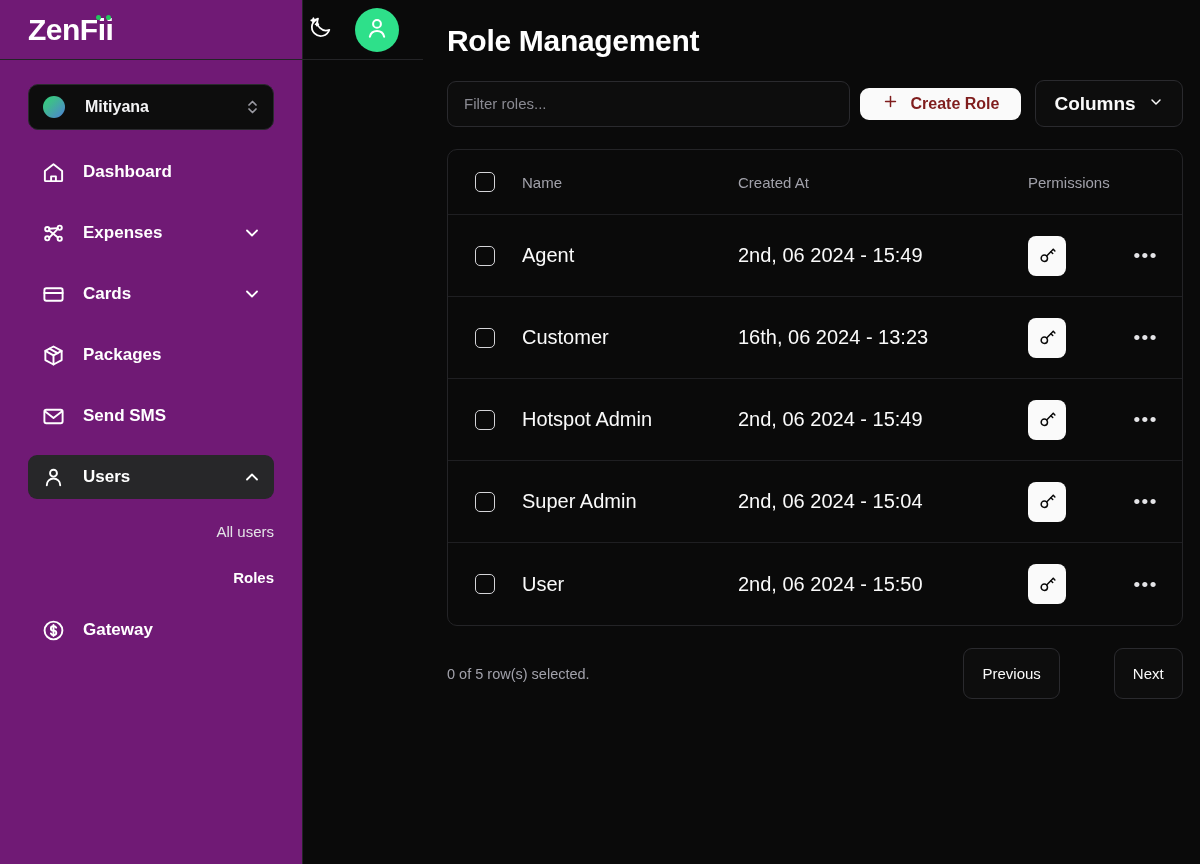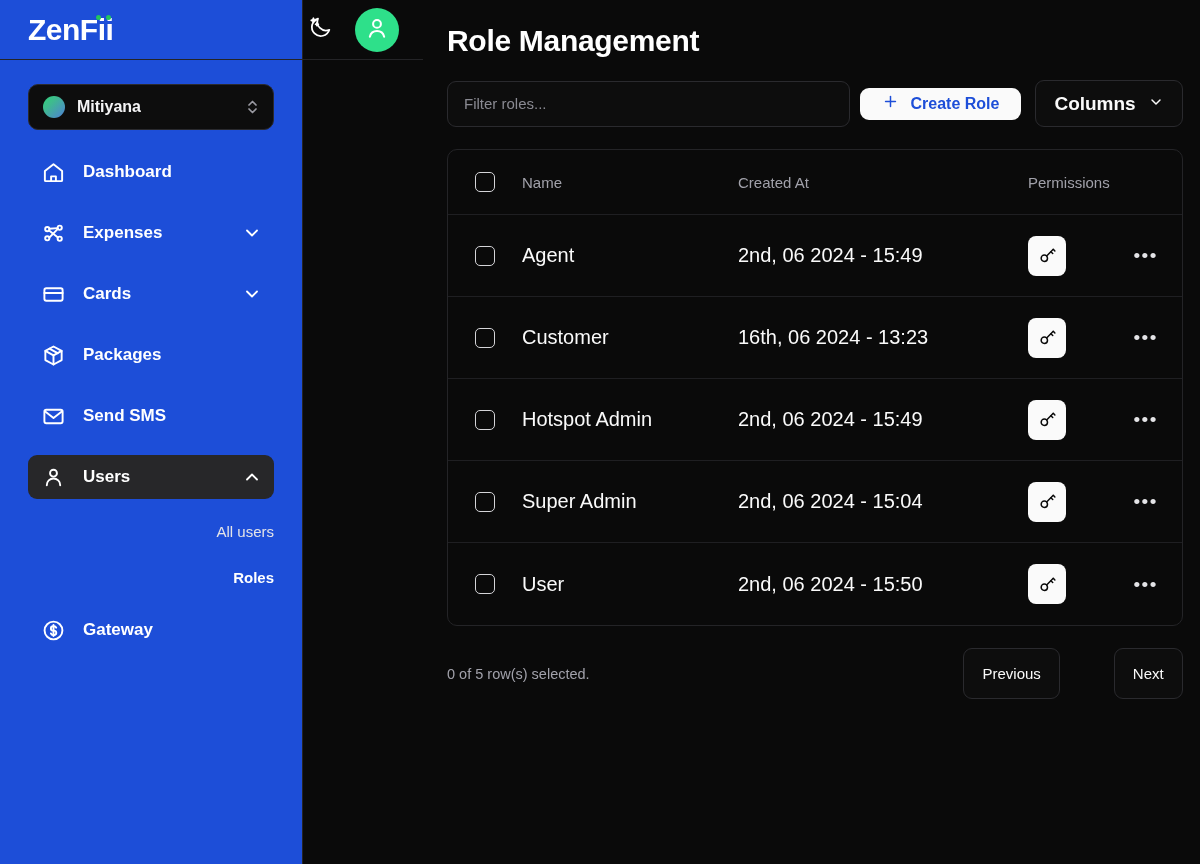--- a/index.html
+++ b/index.html
@@ -7,21 +7,21 @@
     width: 1200px; height: 864px;
     background: #0a0a0a;
     font-family: "Liberation Sans", sans-serif;
     overflow: hidden;
   }
   .app { display: flex; width: 1200px; height: 864px; }
 
   
   .sidebar {
     width: 303px; height: 864px;
-    background: #1d4ed8;
+    background: #701a75;
     border-right: 1px solid #242427;
     display: flex; flex-direction: column;
     flex: 0 0 303px;
   }
   .brand-bar {
     height: 60px; flex: 0 0 60px;
     display: flex; align-items: center;
     padding-left: 28px;
     border-bottom: 1px solid #242427;
   }
@@ -38,20 +38,21 @@
 
   .org-select {
     margin: 24px 28px 0 28px;
     height: 46px;
     border: 1px solid #2a2a2e;
     border-radius: 10px;
     display: flex; align-items: center;
     padding: 16px 14px;
     background: #0d0d0d;
     cursor: pointer;
+    gap: 8px;
   }
   .org-avatar {
     width: 22px; height: 22px; border-radius: 50%;
     background: linear-gradient(135deg, #2fd37a 0%, #3fba8f 35%, #4f7fd8 100%);
     flex: 0 0 22px;
   }
   .org-name {
     margin-left: 12px; font-size: 16px; font-weight: 600; color: #f4f4f5;
     flex: 1;
   }
@@ -112,21 +113,21 @@
   .filter-input {
     width: 403px; height: 46px;
     background: #0d0d0d; border: 1px solid #2a2a2e;
     border-radius: 9px; color: #e4e4e7;
     font-size: 15px; font-family: inherit;
     padding: 0 16px; outline: none;
   }
   .filter-input::placeholder { color: #8a8a92; }
   .spacer { flex: 1; }
   .btn-create {
-    height: 32px; background: #fafafa; color: #1d4ed8;
+    height: 32px; background: #fafafa; color: #7f1d1d;
     border: none; border-radius: 9px;
     font-size: 16px; font-weight: 600; font-family: inherit;
     display: flex; align-items: center; gap: 11px;
     padding: 0 22px; cursor: pointer;
   }
   .btn-columns {
     height: 47px; background: #0d0d0d; color: #fafafa;
     border: 1px solid #2a2a2e; border-radius: 9px;
     font-size: 19px; font-weight: 600; font-family: inherit;
     display: flex; align-items: center; gap: 12px;

